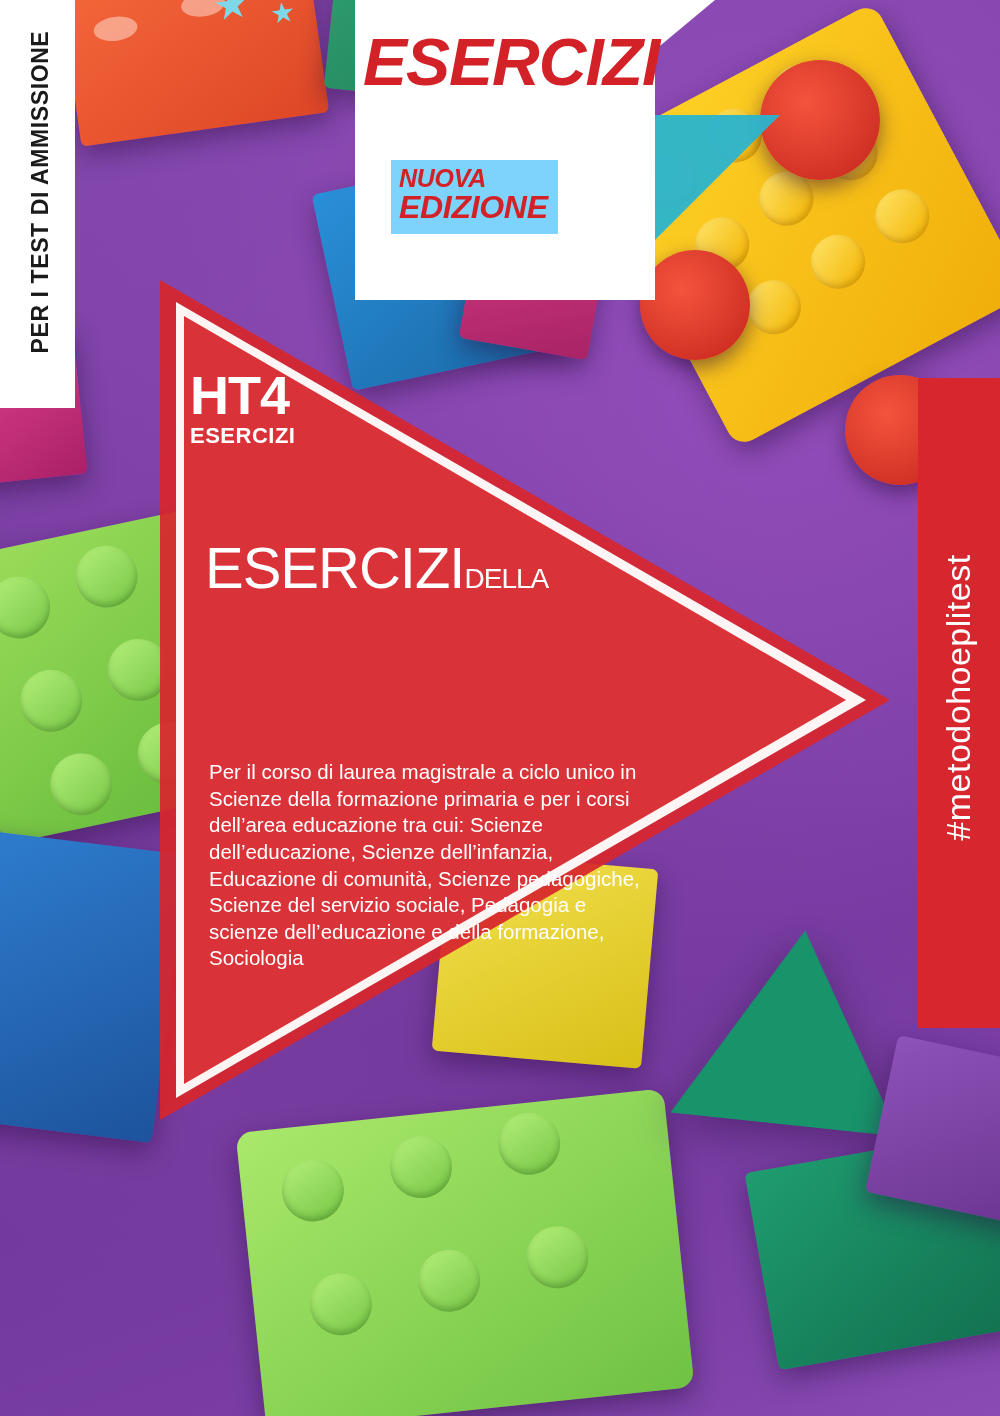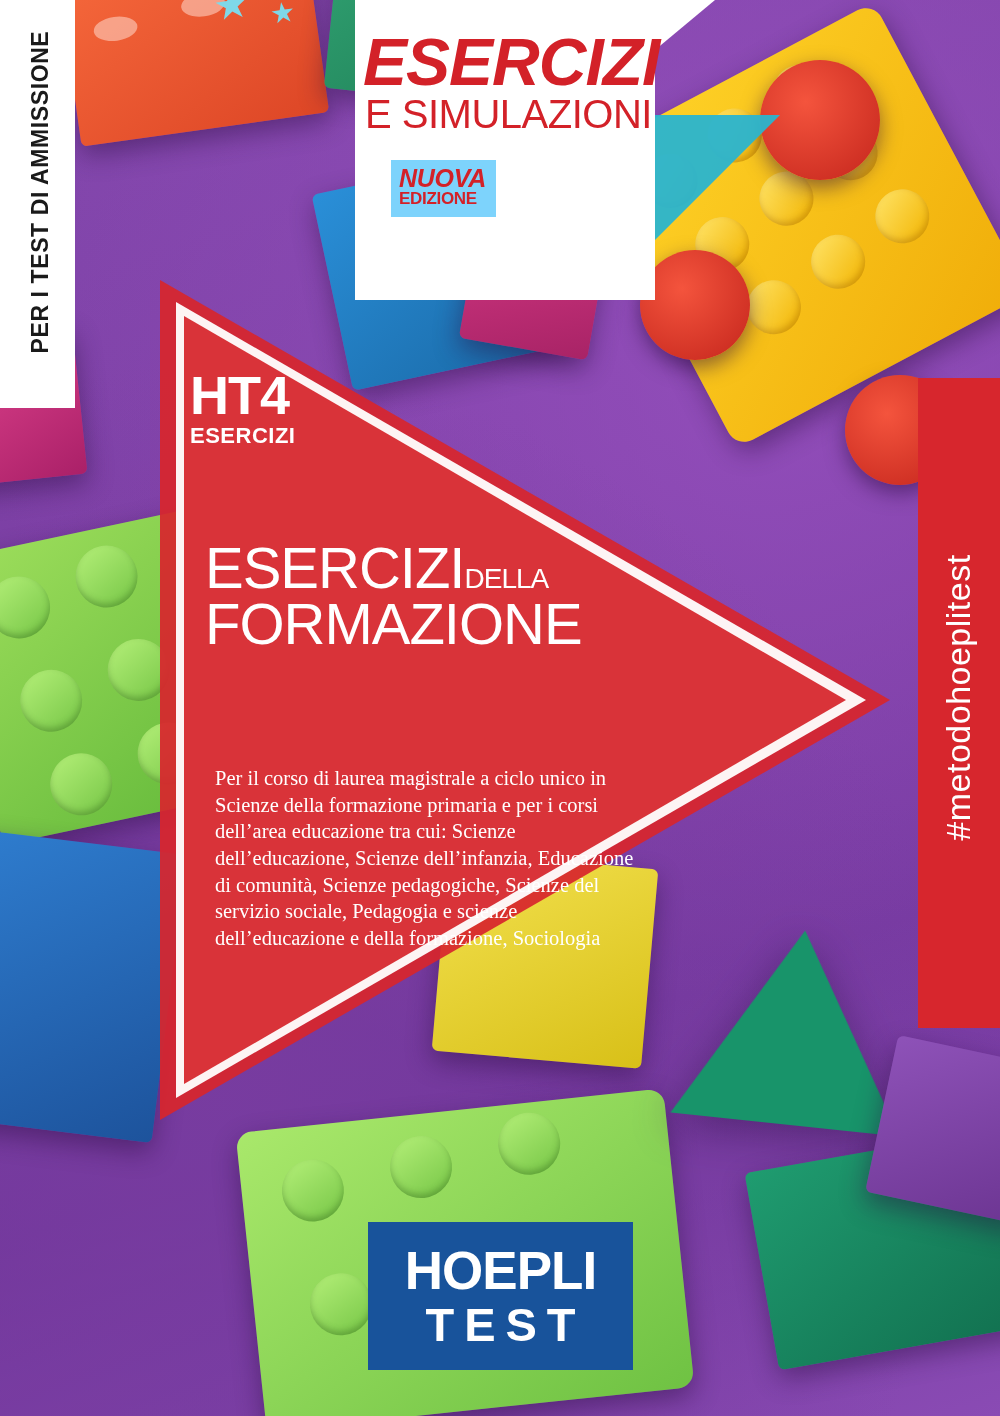--- a/index.html
+++ b/index.html
@@ -74,21 +74,21 @@
   .eser-tri{
     position:absolute;left:0;top:0;width:0;height:0;
     border-top:300px solid #ffffff;
     border-right:360px solid transparent;
   }
   .eser-block{position:absolute;left:0;top:0;width:300px;height:300px;background:#ffffff;}
   .eser-txt1{position:absolute;left:8px;top:24px;font-size:66px;font-weight:bold;font-style:italic;color:#d32128;letter-spacing:-1px;}
   .eser-txt2{position:absolute;left:10px;top:92px;font-size:40px;color:#d32128;letter-spacing:-.5px;}
   .nuova-box{position:absolute;left:0px;top:160px;background:#7dd3fc;padding:4px 10px 8px 8px;margin-left:36px;}
   .nuova-l1{font-size:25px;font-weight:bold;font-style:italic;color:#d32128;letter-spacing:-.3px;}
-  .nuova-l2{font-size:17px;font-weight:bold;color:#d32128;letter-spacing:-.3px;margin-top:-4px;}
+  .nuova-l2{font-size:32px;font-weight:bold;font-style:italic;color:#d32128;letter-spacing:-.3px;margin-top:-4px;}
   .teal-wedge{position:absolute;left:300px;top:115px;width:0;height:0;border-top:125px solid #2ab4cf;border-right:125px solid transparent;opacity:.95;}
 
   
   .band-right{
     position:absolute;right:0;top:378px;width:82px;height:650px;background:#d7262d;
   }
   .band-right .vtext{
     position:absolute;left:-285px;top:300px;width:650px;
     transform:rotate(-90deg);
     text-align:center;
@@ -124,21 +124,21 @@
   .title{position:absolute;left:205px;top:540px;width:560px;color:#ffffff;}
   .title .t1{font-size:58px;line-height:.97;letter-spacing:-1px;font-weight:400;}
   .title .t1 .small{font-size:28px;}
   .title .t2{font-size:58px;line-height:.97;letter-spacing:-1px;font-weight:400;}
   .title .t3{font-size:58px;line-height:.97;letter-spacing:-1px;font-weight:400;}
 
   .subtitle{
     position:absolute;left:205px;top:755px;width:452px;
     color:#ffffff;font-size:20.5px;line-height:1.30;
   }
-  .subtitle p{margin:10px;font-family:Liberation Serif, serif;}
+  .subtitle p{margin:4px;}
 
   
   .logo{
     position:absolute;left:368px;top:1222px;width:265px;height:148px;background:#18539b;
     display:flex;flex-direction:column;align-items:center;justify-content:center;
   }
   .logo .h{color:#ffffff;font-size:53px;font-weight:bold;letter-spacing:-1px;line-height:1;}
   .logo .t{color:#ffffff;font-size:47px;font-weight:bold;letter-spacing:10px;line-height:1;margin-top:4px;padding-left:10px;}
 </style>
 </head>
@@ -204,21 +204,20 @@
 
   <div class="band-left">
     <div class="vtext">PER I TEST DI AMMISSIONE</div>
   </div>
 
   <div class="eser-wrap">
     <div class="teal-wedge"></div>
     <div class="eser-block"></div>
     <div class="eser-tri"></div>
     <div class="eser-txt1">ESERCIZI</div>
-    <div class="eser-txt2">E SIMULAZIONI</div>
     <div class="nuova-box">
       <div class="nuova-l1">NUOVA</div>
       <div class="nuova-l2">EDIZIONE</div>
     </div>
   </div>
 
   <div class="band-right">
     <div class="vtext">#metodohoeplitest</div>
   </div>
 
@@ -230,25 +229,20 @@
 
   <div class="ht4">
     <div class="l1">HT4</div>
     <div class="l2">ESERCIZI</div>
   </div>
 
   <div class="title">
     <div class="t1">
       <span>ESERCIZI</span><span class="small">DELLA</span>
     </div>
-    <div class="t2">FORMAZIONE</div>
   </div>
 
   <div class="subtitle">
     <p>Per il corso di laurea magistrale a ciclo unico in Scienze della formazione primaria e per i corsi dell’area educazione tra cui: Scienze dell’educazione, Scienze dell’infanzia, Educazione di comunità, Scienze pedagogiche, Scienze del servizio sociale, Pedagogia e scienze dell’educazione e della formazione, Sociologia</p>
   </div>
 
-  <div class="logo">
-    <div class="h">HOEPLI</div>
-    <div class="t">TEST</div>
-  </div>
 
 </div>
 
 </body></html>

